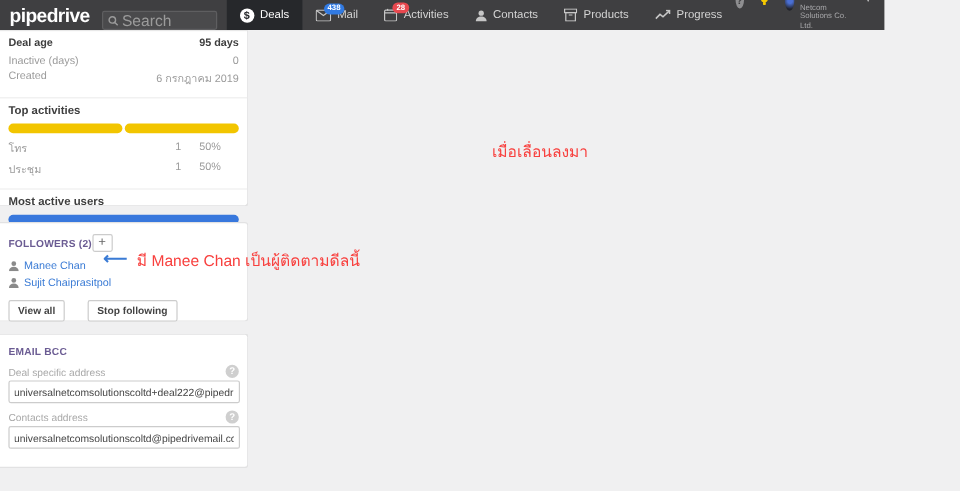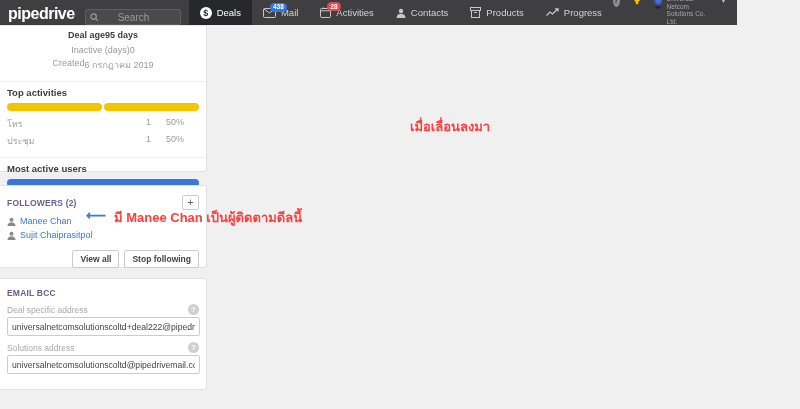--- a/index.html
+++ b/index.html
@@ -6,21 +6,21 @@
   html,body { width:800px; height:409px; overflow:hidden;
     font-family:"Liberation Sans", sans-serif; background:#f0f0f1; }
 
   
   .nav { position:absolute; top:0; left:0; width:737px; height:25px;
     background:#3f3f41; display:flex; align-items:flex-end; color:#d4d4d4; }
   .logo { font-size:16px; font-weight:bold; color:#fff; padding:0 10px 2px 8px; letter-spacing:-0.5px; }
   .search { width:96px; height:16px; background:#4a4a4c; border:1px solid #5e5e60;
     border-radius:2px; display:flex; align-items:center; padding:0 4px; margin-right:8px; }
   .search input { background:transparent; border:none; outline:none; color:#c9c9c9;
-    font-size:10px; width:80px; font-family:inherit;margin-left:16px; }
+    font-size:13px; width:80px; font-family:inherit; }
   .search input::placeholder { color:#9b9b9b; }
   .nav-item { height:25px; display:flex; align-items:center; gap:5px; padding:0 11px;
     font-size:9.5px; cursor:pointer; position:relative; }
   .nav-item.active { background:#26282b; color:#fff; }
   .nav-icon { position:relative; display:inline-flex; }
   .badge { position:absolute; top:-5px; left:7px; font-size:6.5px; color:#fff;
     border-radius:6px; padding:0.5px 3px; font-weight:bold; line-height:8px; }
   .badge.blue { background:#317ae2; }
   .badge.red { background:#e8484f; }
   .dollar-circle { width:12px; height:12px; border-radius:50%; background:#fff; color:#26282b;
@@ -35,52 +35,52 @@
   .user-company { font-size:6.5px; color:#a6a6a8; }
   .chevron { font-size:7px; color:#bdbdbd; margin-left:2px; }
 
   
   .card { position:absolute; left:0; width:207px; background:#fff;
     border:1px solid #e2e2e3; border-left:none; border-radius:0 3px 3px 0; font-size:9px; color:#9b9b9b; }
   .card-stats   { top:25px;  height:147px; border-top:none; border-radius:0 0 3px 0; }
   .card-follow  { top:185px; height:83px; }
   .card-email   { top:278px; height:112px; }
 
-  .srow { display:flex; justify-content:center; padding:1.5px 7px; }
+  .srow { display:flex; justify-content:space-between; padding:1.5px 7px; }
   .srow.bold { color:#3e3e3e; font-weight:bold; padding-top:4px; padding-bottom:3px; }
   .sec-title { color:#3e3e3e; font-weight:bold; font-size:9.5px;
     padding:5px 7px 4px; border-top:1px solid #eee; margin-top:8px; }
   .bar { display:flex; gap:2px; margin:1px 7px 4px; height:8px; }
   .seg { height:8px; border-radius:4px; }
   .seg.yellow { background:#f2c500; }
   .seg.blue { background:#3878dd; }
   .arow { display:flex; padding:1.5px 7px; }
   .arow .lbl { flex:1; }
   .arow .cnt { width:55px; text-align:right; }
   .arow .pct { width:48px; text-align:center; }
 
-  .panel-head { display:flex; align-items:center; justify-content:space-between; padding:9px 7px 4px; }
+  .panel-head { display:flex; align-items:center; justify-content:flex-start; padding:9px 7px 4px; }
   .panel-title { color:#6b5c93; font-weight:bold; font-size:8.5px; letter-spacing:0.2px; }
   .plus-btn { width:17px; height:15px; border:1px solid #ccc; border-radius:2px; background:#fff;
     color:#666; font-size:11px; line-height:13px; text-align:center; cursor:pointer; }
   .follower-row { display:flex; align-items:center; gap:4px; padding:2px 7px; color:#3a7bd5; cursor:pointer; }
-  .btn-row { display:flex; gap:5px; padding:8px 7px 0;justify-content:flex-end; }
+  .btn-row { display:flex; gap:19px; padding:8px 7px 0; }
   .btn { background:#fff; border:1px solid #ccc; border-radius:2px; padding:3px 7px;
     font-size:8.5px; font-weight:bold; color:#444; cursor:pointer; font-family:inherit; }
 
   .field-label { display:flex; justify-content:space-between; align-items:center;
     padding:6px 7px 2px; font-size:8.5px; color:#a9a9a9; }
   .qmark { width:11px; height:11px; border-radius:50%; background:#cfcfcf; color:#fff;
     font-size:8px; font-weight:bold; display:flex; align-items:center; justify-content:center; }
   .field-input { display:block; width:193px; margin:0 7px; height:19px; border:1px solid #ccc;
     border-radius:2px; padding:0 4px; font-size:8.6px; color:#444; font-family:inherit;
     background:#fff; outline:none; white-space:nowrap; overflow:hidden; }
 
   
-  .note { position:absolute; color:#f8403e; font-weight:bold; font-size:13px; }
+  .note { position:absolute; color:#f8403e; font-weight:normal; font-size:13px; }
   .note-scroll { left:410px; top:116px; }
   .note-follower { left:114px; top:207px; }
   .arrow-blue { position:absolute; left:86px; top:207px; color:#3a7bd5; font-size:14px; font-weight:bold; }
 
   .person-icon svg { display:block; }
 </style>
 </head>
 <body>
 
 <div class="nav">
@@ -257,21 +257,21 @@
 <div class="card card-email">
   <div class="panel-head" style="padding-bottom:0;">
     <span class="panel-title">EMAIL BCC</span>
   </div>
   <div class="field-label">
     <span>Deal specific address</span>
     <span class="qmark">?</span>
   </div>
   <input class="field-input" readonly="" value="universalnetcomsolutionscoltd+deal222@pipedriver" style="">
   <div class="field-label">
-    <span>Solutions address</span>
+    <span>Contacts address</span>
     <span class="qmark">?</span>
   </div>
   <input class="field-input" readonly="" value="universalnetcomsolutionscoltd@pipedrivemail.com" style="">
 </div>
 
 <div class="note note-scroll">เมื่อเลื่อนลงมา</div>
 <div class="arrow-blue">⟵</div>
 <div class="note note-follower">มี Manee Chan เป็นผู้ติดตามดีลนี้</div>
 
 </body></html>

